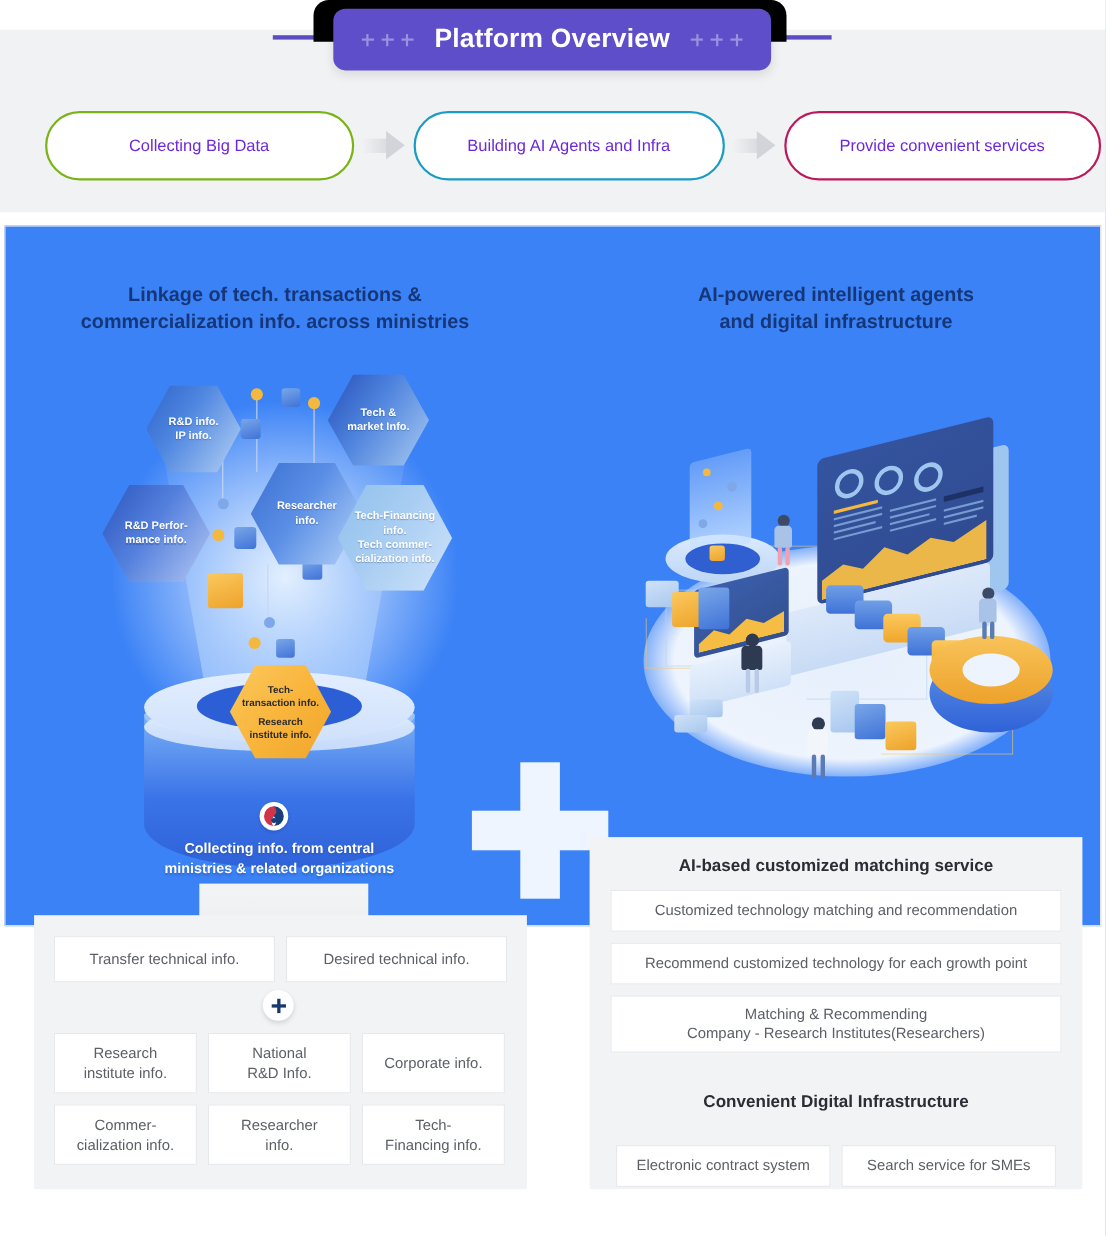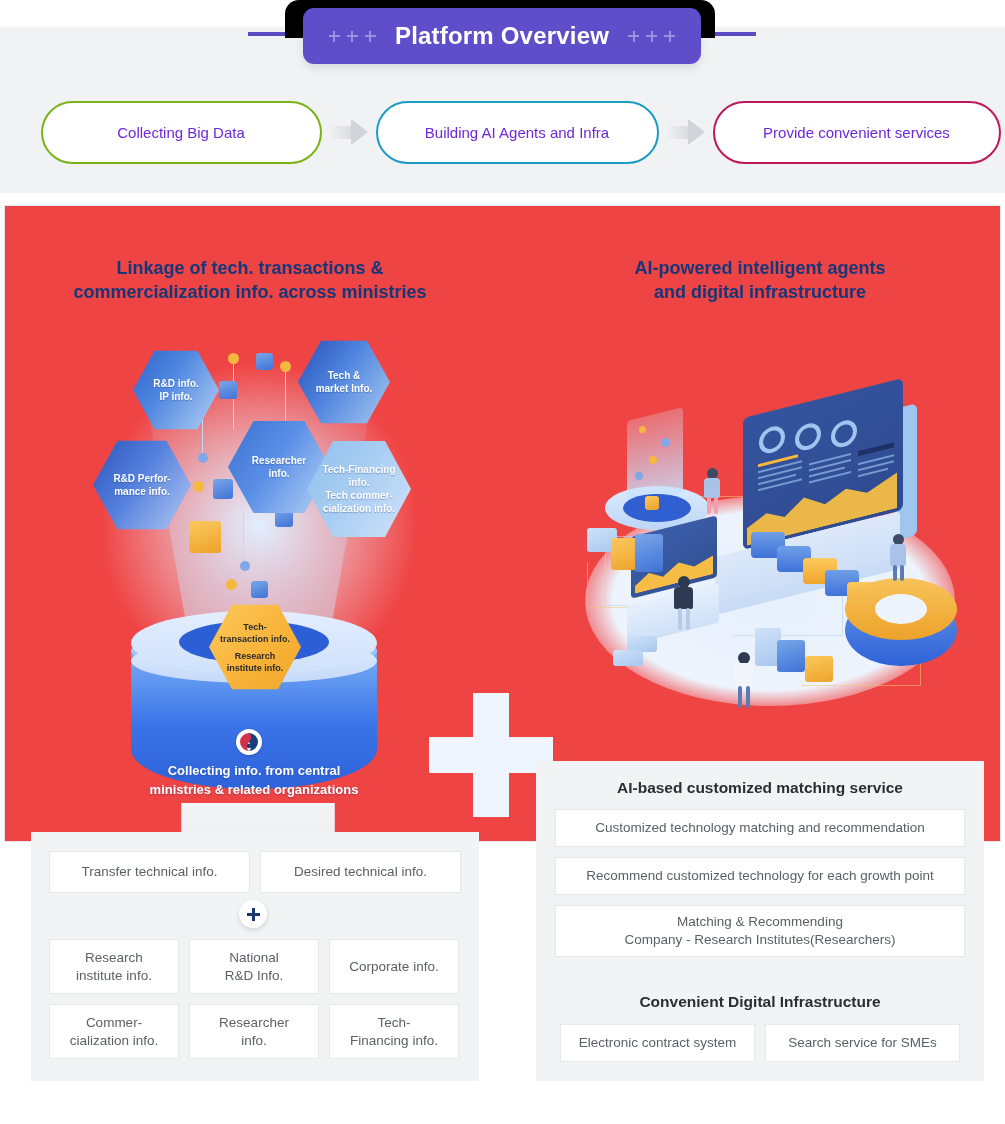--- a/index.html
+++ b/index.html
@@ -72,21 +72,21 @@
   }
   .flow-arrow::after{
     content:""; position:absolute; left:22px; top:0;
     border-top:13.5px solid transparent; border-bottom:13.5px solid transparent;
     border-left:17px solid #d2d4d9;
   }
 
   
   .card{
     position:absolute; left:4px; top:205px; width:997px; height:637px;
-    background:#ef4444; border:1px solid #e3e6ec;padding-left:40px;
+    background:#3b82f6; border:1px solid #e3e6ec;padding-left:40px;
   }
 
   
   .col-head{
     position:absolute; text-align:center; color:#15377a;
     font-size:18px; font-weight:bold; line-height:24px;
   }
   .col-head.left { left:30px;  top:50px; width:430px; }
   .col-head.right{ left:560px; top:50px; width:390px; }
 
@@ -301,21 +301,21 @@
 
   .rp-title{
     position:absolute; left:0; width:448px; text-align:center;
     color:#2a2d33; font-size:15.5px; font-weight:bold;
   }
   .rp-title.t1{ top:18px; }
   .rp-title.t2{ top:232px; }
   .rp-stack{ position:absolute; left:19px; top:48px; width:410px; }
   .rp-stack .pbox{ width:410px; height:38px; margin-bottom:10px; }
   .rp-stack .pbox.tall{ height:52px; }
-  .rp-bottom{ position:absolute; left:24px; top:263px; width:400px;justify-content:flex-end; }
+  .rp-bottom{ position:absolute; left:24px; top:280px; width:400px;justify-content:flex-end; }
   .rp-bottom .pbox{ width:195px; height:38px; }
 </style>
 </head>
 <body>
 
 <div class="page">
 
   <div class="top-band"></div>
   <div class="band-white-strip"></div>
   <div class="hdr-rule"></div>

